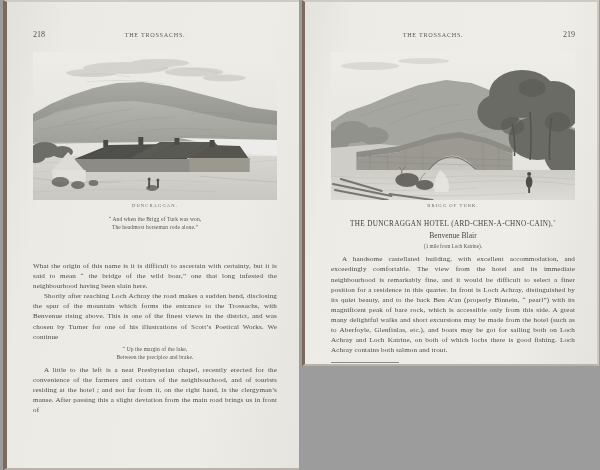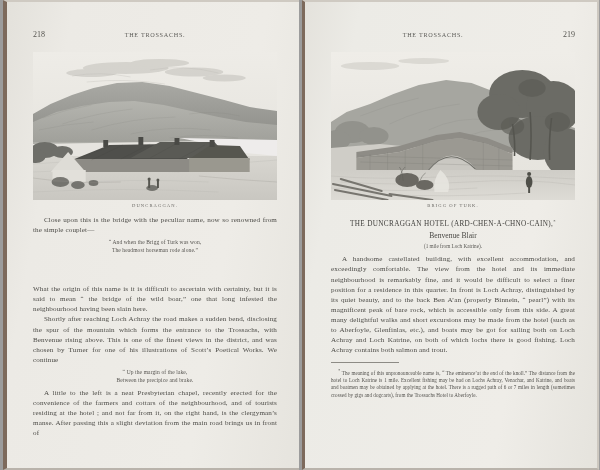--- a/index.html
+++ b/index.html
@@ -31,21 +31,21 @@
     height: 470px;
     margin-left: 3px;
     border-left: 4px solid #7d6a5c;
     border-top: 2px solid #cfcac2;
     border-bottom: 2px solid #b9b3ab;
     background: linear-gradient(100deg,#e3e1db 0%, #eceae5 18%, #eeece7 70%, #e6e4de 100%);
     padding-left: 18px;
   }
   .page-right {
     width: 297px;
-    height: 470px;
+    height: 366px;
     margin-left: 3px;
     border-left: 3px solid #7d6a5c;
     border-top: 2px solid #cfcac2;
     border-bottom: 2px solid #b9b3ab;
     border-right: 2px solid #cdc8c0;
     background: linear-gradient(100deg,#e4e2dc 0%, #ecebe6 15%, #efede8 72%, #e5e3dd 100%);
   }
   .inner {
     position: absolute;
     left: 26px;
@@ -268,21 +268,20 @@
           </g>
           <g stroke="#8f8d87" stroke-width="0.35" opacity="0.7">
             <path d="M0 126 q40 6 90 4" fill="none"></path>
             <path d="M170 124 q40 4 80 6" fill="none"></path>
           </g>
         </svg>
       </div>
       <div class="plate-caption">DUNCRAGGAN.</div>
 
       <div class="body-text">
-        <p>Close upon this is the bridge with the peculiar name, now so renowned from the simple couplet—</p>
         <div class="verse">
           <div>“ And when the Brigg of Turk was won,</div>
           <div>The headmost horseman rode alone.”</div>
         </div>
         <p class="noindent">What the origin of this name is it is difficult to ascertain with certainty, but it is said to mean “ the bridge of the wild boar,” one that long infested the neighbourhood having been slain here.</p>
         <p>Shortly after reaching Loch Achray the road makes a sudden bend, disclosing the spur of the mountain which forms the entrance to the Trossachs, with Benvenue rising above.  This is one of the finest views in the district, and was chosen by Turner for one of his illustrations of Scott’s Poetical Works.  We continue</p>
         <div class="verse">
           <div>“ Up the margin of the lake,</div>
           <div>Between the precipice and brake.</div>
         </div>

